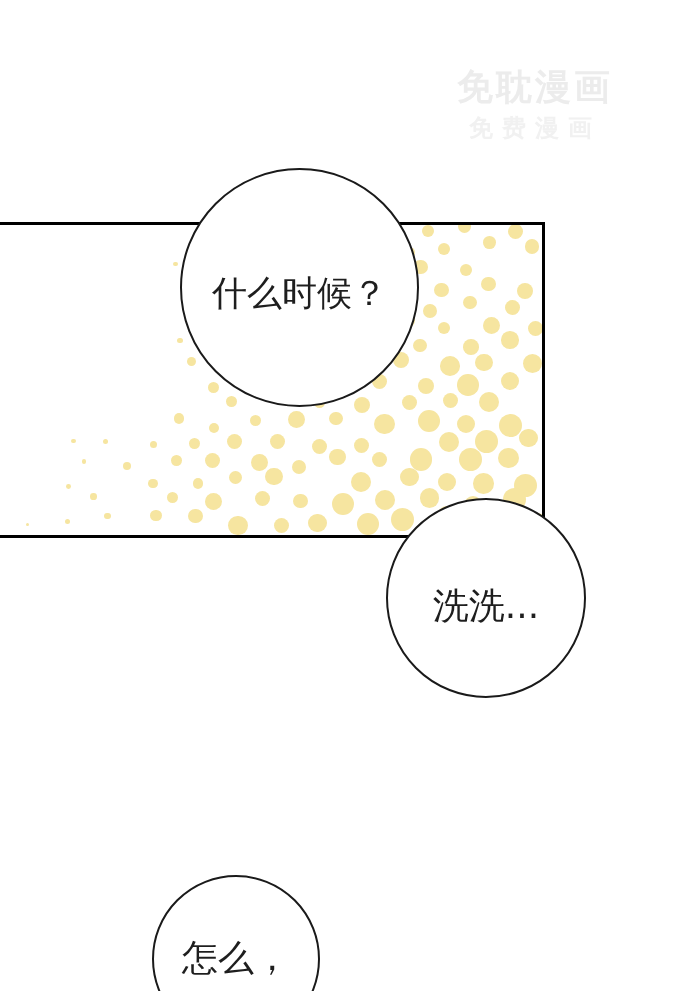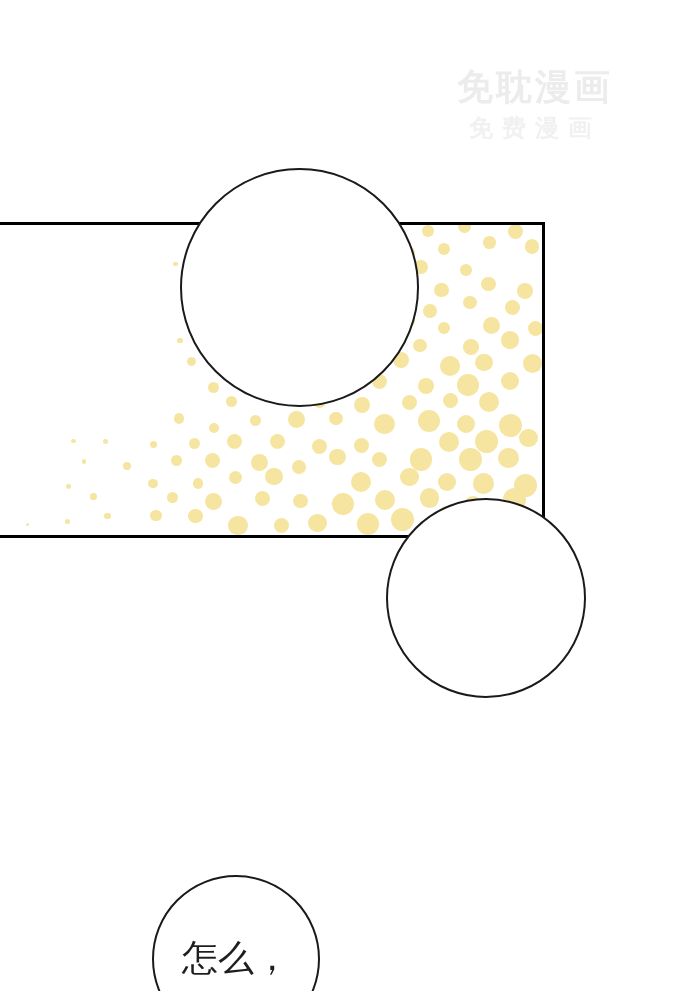--- a/index.html
+++ b/index.html
@@ -243,25 +243,27 @@
       <div class="dot" style="left:374.1px;top:287.9px;width:22.3px;height:22.3px;background:#f6e5a0"></div>
       <div class="dot" style="left:408.4px;top:283.4px;width:23.0px;height:23.0px;background:#f6e5a0"></div>
       <div class="dot" style="left:454.0px;top:280.7px;width:20.6px;height:20.6px;background:#f6e5a0"></div>
       <div class="dot" style="left:498.1px;top:285.3px;width:21.0px;height:21.0px;background:#f6e5a0"></div>
       <div class="dot" style="left:541.9px;top:288.3px;width:23.0px;height:23.0px;background:#f6e5a0"></div>
     </div>
 </div>
 
 <div class="bubble bubble1">
   <div class="btext">
+    <div>什么时候？</div>
   </div>
 </div>
 
 <div class="bubble bubble2">
   <div class="btext">
+    <div>洗洗...</div>
   </div>
 </div>
 
 <div class="bubble bubble3">
   <div class="btext">
     <div>怎么，</div>
   </div>
 </div>
 
 </body></html>

